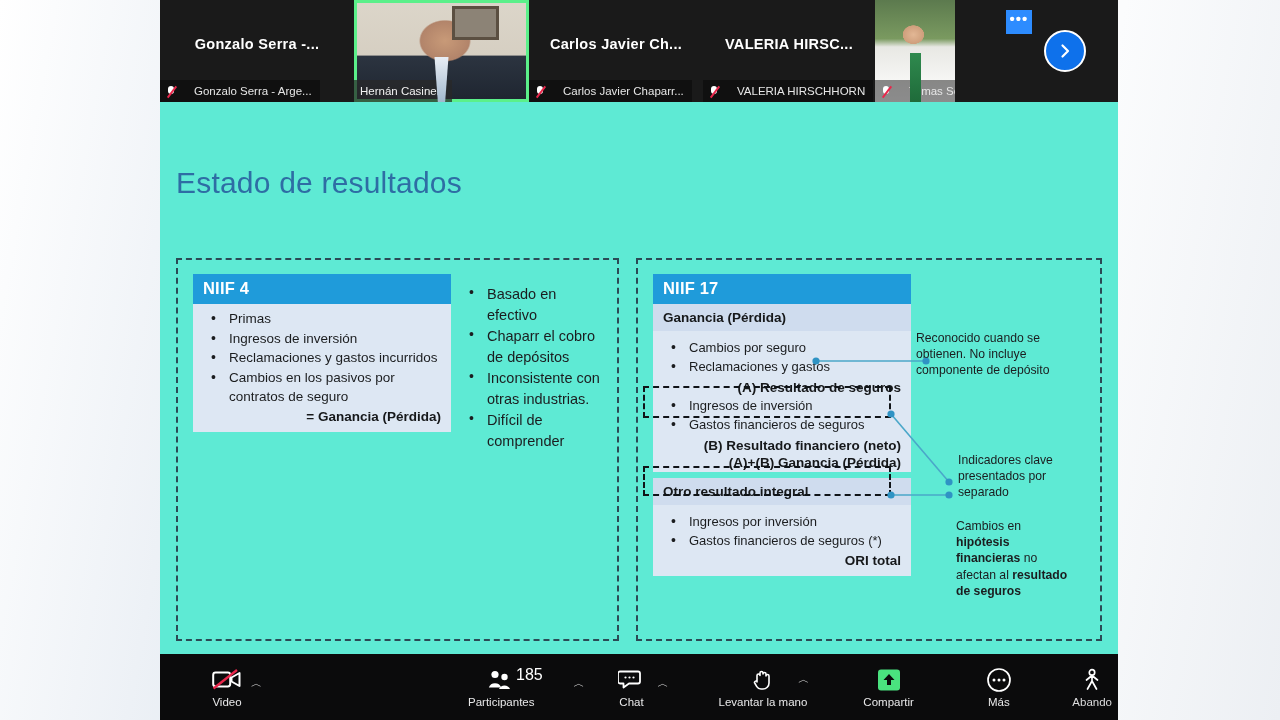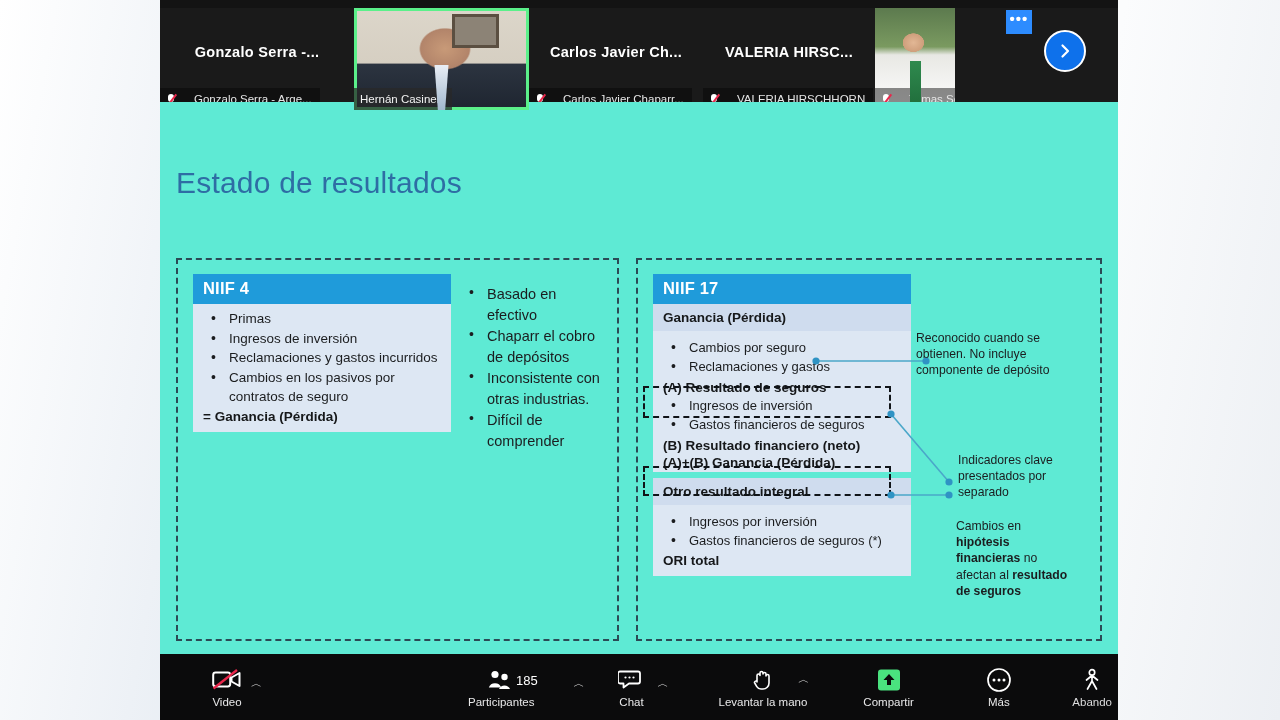--- a/index.html
+++ b/index.html
@@ -29,21 +29,20 @@
     background: #131313;
     display: flex;
     align-items: stretch;
   }
   .vtile {
     position: relative;
     height: 102px;
     background: #1c1c1c;
     overflow: hidden;
     flex: 0 0 auto;
-    margin-top: 8px;
   }
   .vtile.dark { background: #1a1a1a; }
   .vtile .bigname {
     position: absolute;
     left: 0; right: 0; top: 36px;
     text-align: center;
     color: #fff;
     font-weight: bold;
     font-size: 14.5px;
     letter-spacing: .3px;
@@ -201,20 +200,21 @@
   ul.bl li::before {
     content: "•";
     position: absolute; left: 8px; top: -1px;
     font-size: 14px; color: #1b1d1f;
   }
   .total-line {
     font-weight: bold;
     font-size: 13.5px;
     color: #16181a;
     padding-top: 2px;
+    text-align: right;
   }
 
   
   #niif4-card {
     position: absolute;
     left: 15px; top: 14px;
     width: 258px;
     border-radius: 10px;
   }
   
@@ -276,23 +276,23 @@
   }
   .tb-item .glyph { height: 26px; display: flex; align-items: center; justify-content: center; }
   .caret {
     position: absolute;
     right: -12px; top: 22px;
     color: #d8d8d8;
     font-size: 11px;
   }
   .count {
     position: absolute;
-    left: 54px; top: 19px;
+    left: 54px; top: 12px;
     color: #ffffff;
-    font-size: 13px;
+    font-size: 16px;
   }
   #leave-btn { margin-left: auto; color: #f06a86; padding-right: 6px; }
   #leave-btn .lbl { color: #dcdcdd; }
 </style>
 </head>
 <body>
 
 <div id="zoom-window">
 
   <div id="filmstrip">

